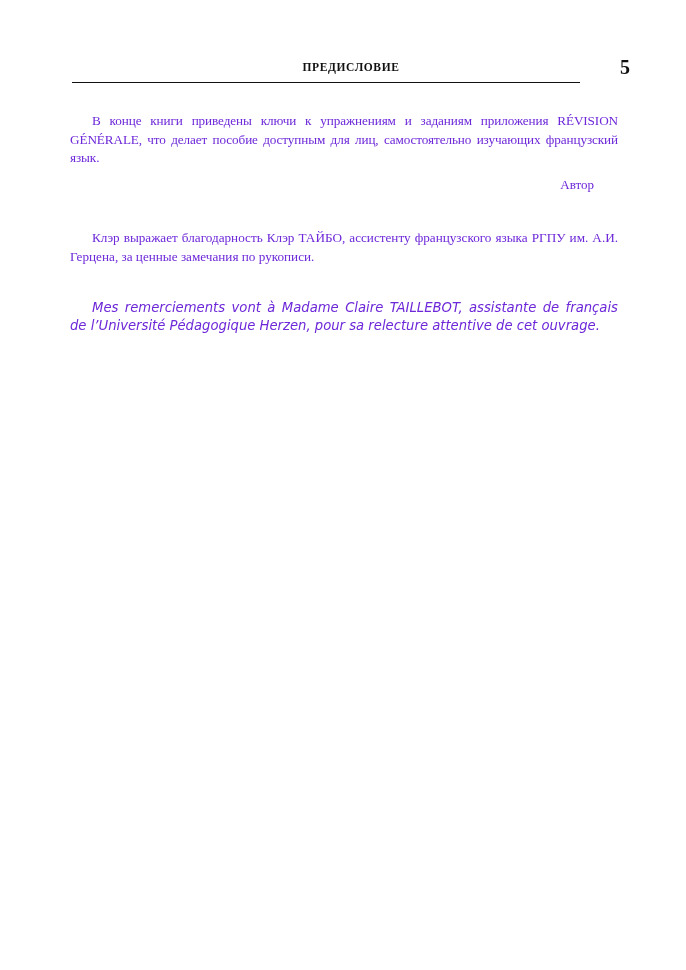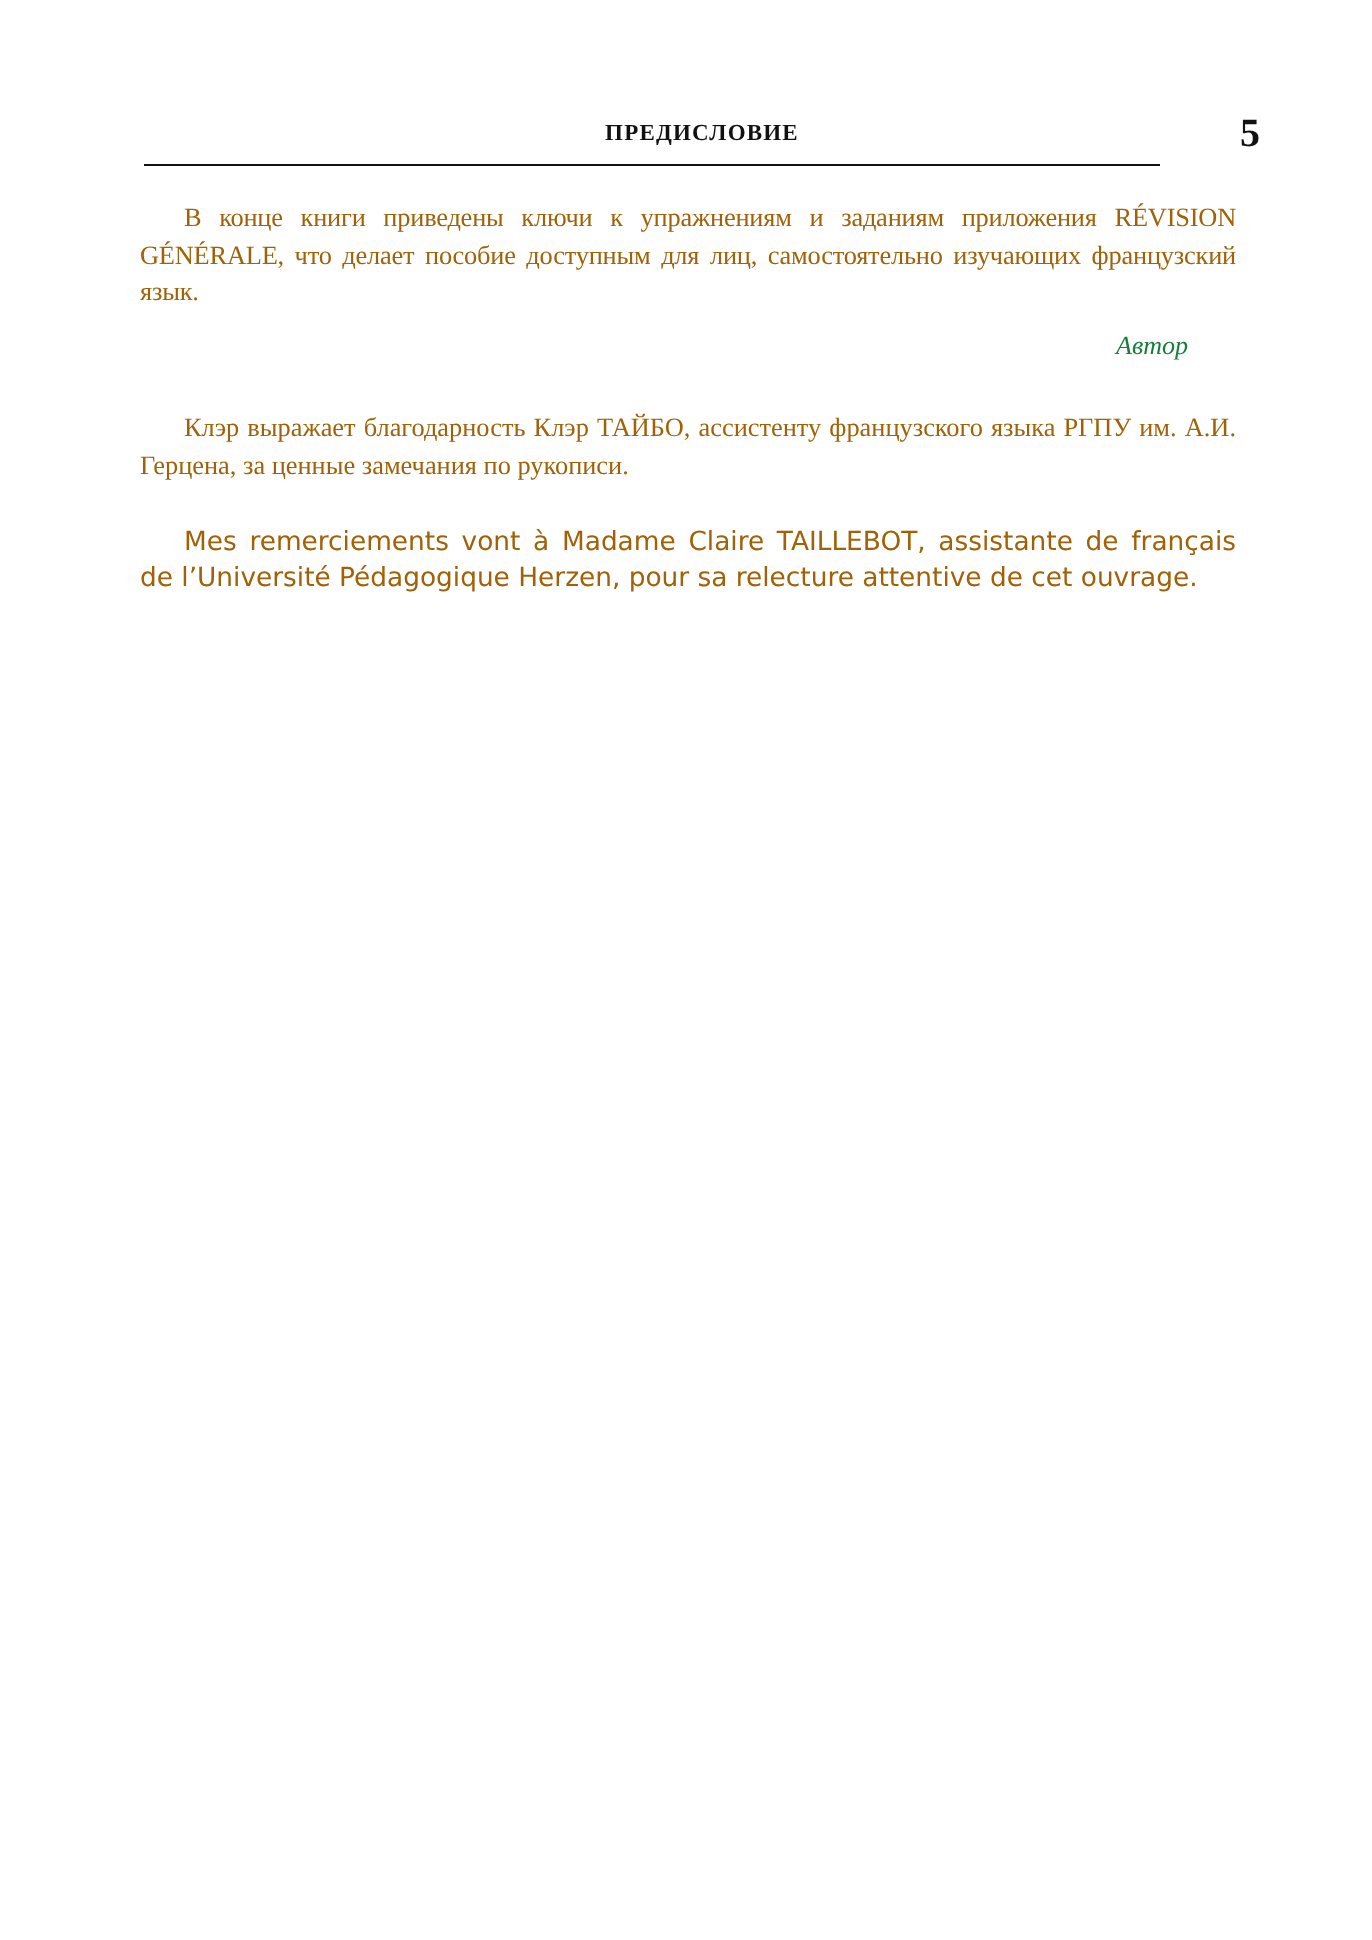--- a/index.html
+++ b/index.html
@@ -56,44 +56,44 @@
     top: 26px;
     border-bottom: 1.2px solid #111111;
   }
   .content {
     position: absolute;
     top: 96px;
     left: 70px;
     width: 548px;
   }
   p.para {
-    margin: 4px 0 0 0;
+    margin: 16px 0 0 0;
     font-size: 13.2px;
     line-height: 1.42;
     text-align: justify;
     text-indent: 22px;
-    color: #a16207;
+    color: #6d28d9;
   }
   p.para.tight {
     letter-spacing: -0.1px;
   }
   .signature {
     margin-top: 9px;
     text-align: right;
-    font-style: italic;
     font-size: 13px;
     padding-right: 24px;
-    color: #15803d;
+    color: #6d28d9;
   }
   .gap-1 { height: 20px; }
   .gap-2 { height: 16px; }
   .fr {
     font-family: "DejaVu Sans", sans-serif;
     font-size: 12.4px;
     line-height: 1.46;
+    font-style: italic;
   }
 </style>
 </head>
 <body>
 
 <div class="page">
 
   <div class="header">
     <div class="header-title">ПРЕДИСЛОВИЕ</div>
     <div class="header-pageno">5</div>

